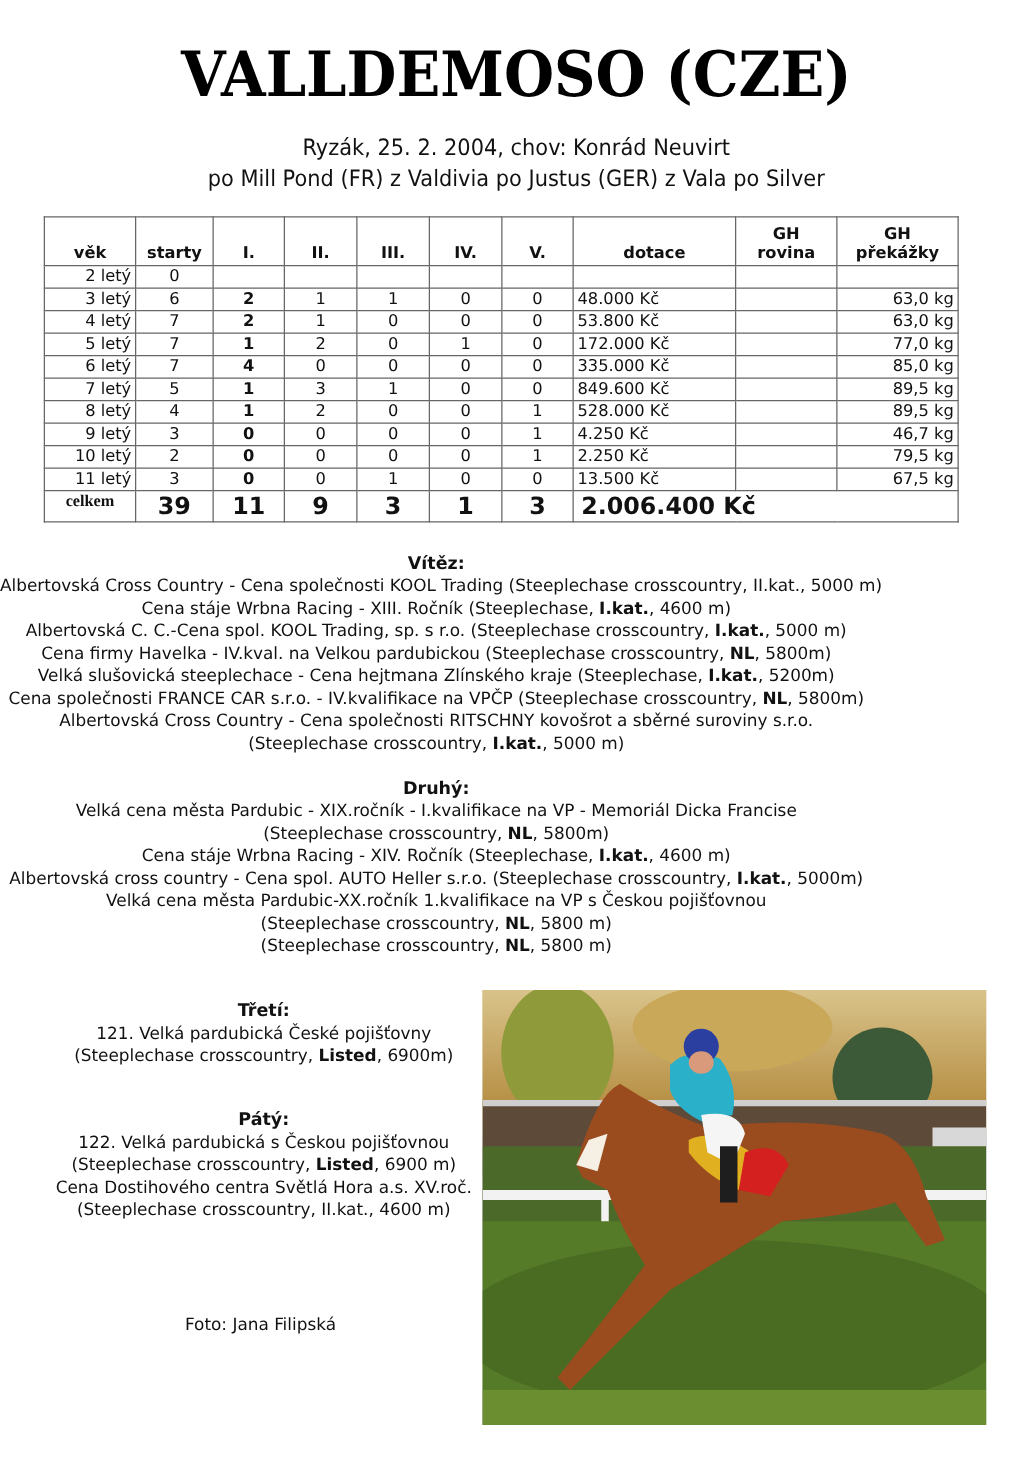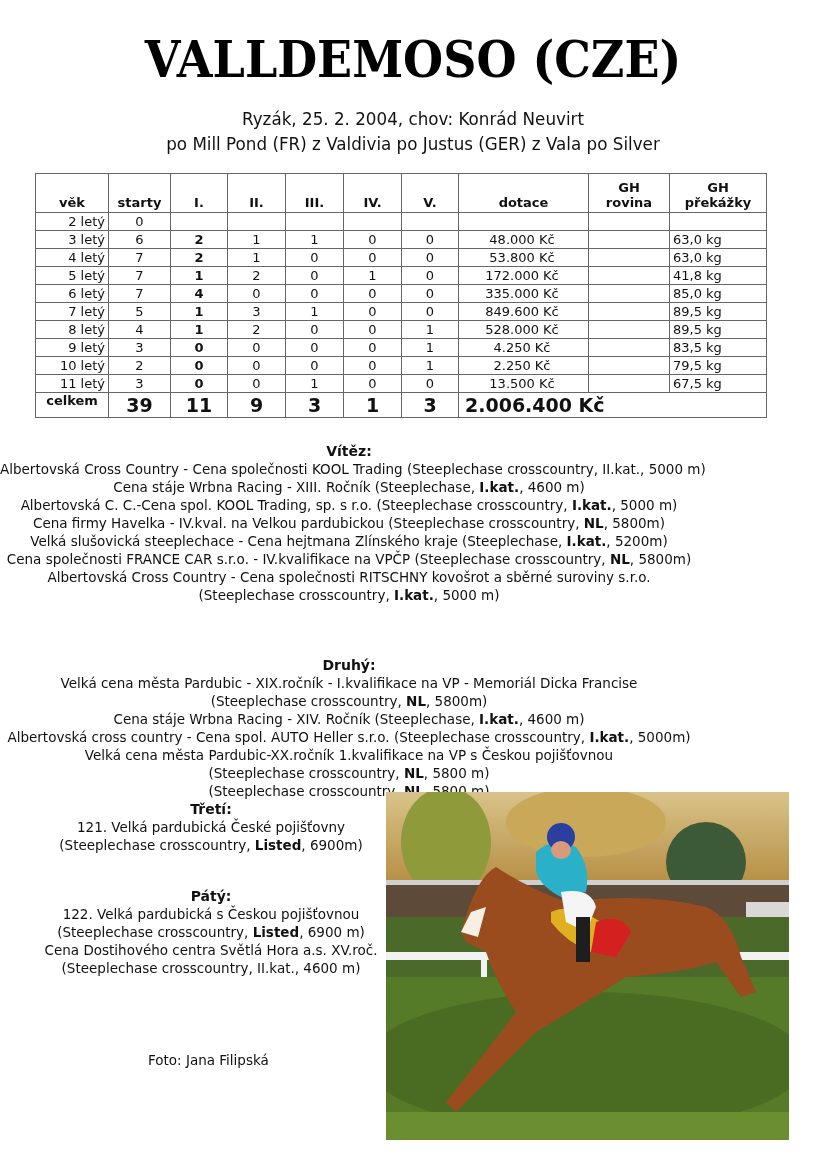--- a/index.html
+++ b/index.html
@@ -7,33 +7,33 @@
   .title { position: absolute; left: 0; width: 826px; top: 30px; text-align: center; font-family: "DejaVu Serif", serif; font-weight: bold; font-size: 50px; letter-spacing: 0px; transform: scaleX(0.92); transform-origin: center; color: #000; }
   .sub { position: absolute; left: 0; width: 826px; text-align: center; font-size: 18px; color: #111; transform: scaleX(0.93); }
   .sub1 { top: 108px; }
   .sub2 { top: 133px; }
 
   table.stats { position: absolute; left: 35px; top: 173px; width: 731px; border-collapse: collapse; font-size: 13px; table-layout: fixed; }
   table.stats th, table.stats td { border: 1px solid #666; padding: 0 3px; height: 17px; line-height: 16px; }
   table.stats thead th { height: 36px; vertical-align: bottom; font-weight: bold; font-size: 13px; text-align: center; line-height: 15px; padding-bottom: 2px; }
   table.stats td { text-align: center; }
   table.stats td.age { text-align: right; }
-  table.stats td.money { text-align: center; padding-right: 6px; margin-left: 40px; }
-  table.stats td.kg { text-align: left; }
+  table.stats td.money { text-align: left; padding-right: 6px; margin-left: 40px; }
+  table.stats td.kg { text-align: right; }
   table.stats td.b { font-weight: bold; }
   table.stats tr.total td { height: 24px; font-weight: bold; font-size: 19px; }
-  table.stats tr.total td.tlabel { font-size: 13px; vertical-align: top; line-height: 15px; }
+  table.stats tr.total td.tlabel { font-size: 13px; vertical-align: top; line-height: 15px; font-family: Liberation Serif, serif; }
   table.stats tr.total td.tmoney { text-align: left; padding-left: 6px; }
 
   .section { position: absolute; left: 0; width: 698px; text-align: center; font-size: 13.5px; line-height: 18px; }
   .section .h { font-weight: bold; font-size: 14px; }
   .section .line { white-space: nowrap; }
   .section b { font-weight: bold; }
   .win { top: 442px; }
-  .sec { top: 656px; }
+  .sec { top: 622px; }
   .left { position: absolute; left: 30px; width: 362px; text-align: center; font-size: 13.5px; line-height: 18px; }
   .third { top: 800px; }
   .fifth { top: 873px; margin-top: 14px; }
   .left .h { font-weight: bold; font-size: 14px; }
   .caption { position: absolute; left: 148px; top: 1052px; font-size: 13.5px; }
 
   .photo { position: absolute; left: 386px; top: 792px; width: 403px; height: 348px; overflow: hidden; background: linear-gradient(180deg, #c8a860 0%, #b89a55 20%, #8f7a48 28%, #6b6b55 35%, #4b5a30 55%, #5a7a2a 75%, #4f6e24 100%); }
 </style>
 </head>
 <body>
@@ -109,21 +109,21 @@
       <tr>
         <td class="age">5 letý</td>
         <td>7</td>
         <td class="b">1</td>
         <td>2</td>
         <td>0</td>
         <td>1</td>
         <td>0</td>
         <td class="money">172.000 Kč</td>
         <td></td>
-        <td class="kg">41,8 kg</td>
+        <td class="kg">77,0 kg</td>
       </tr>
       <tr>
         <td class="age">6 letý</td>
         <td>7</td>
         <td class="b">4</td>
         <td>0</td>
         <td>0</td>
         <td>0</td>
         <td>0</td>
         <td class="money">335.000 Kč</td>
@@ -157,21 +157,21 @@
       <tr>
         <td class="age">9 letý</td>
         <td>3</td>
         <td class="b">0</td>
         <td>0</td>
         <td>0</td>
         <td>0</td>
         <td>1</td>
         <td class="money">4.250 Kč</td>
         <td></td>
-        <td class="kg">83,5 kg</td>
+        <td class="kg">46,7 kg</td>
       </tr>
       <tr>
         <td class="age">10 letý</td>
         <td>2</td>
         <td class="b">0</td>
         <td>0</td>
         <td>0</td>
         <td>0</td>
         <td>1</td>
         <td class="money">2.250 Kč</td>

